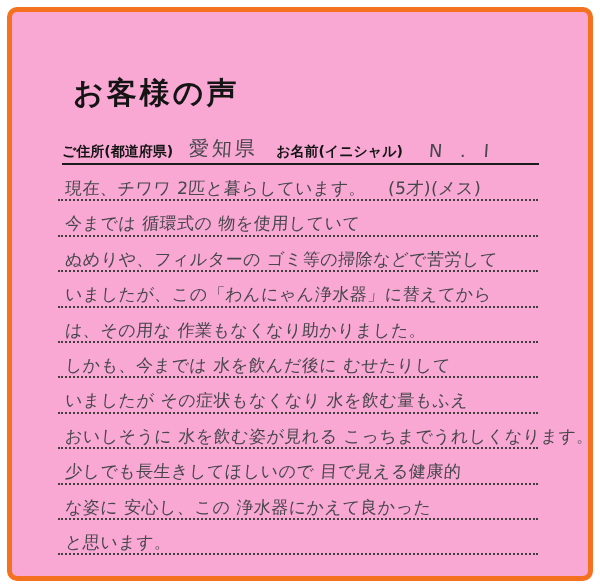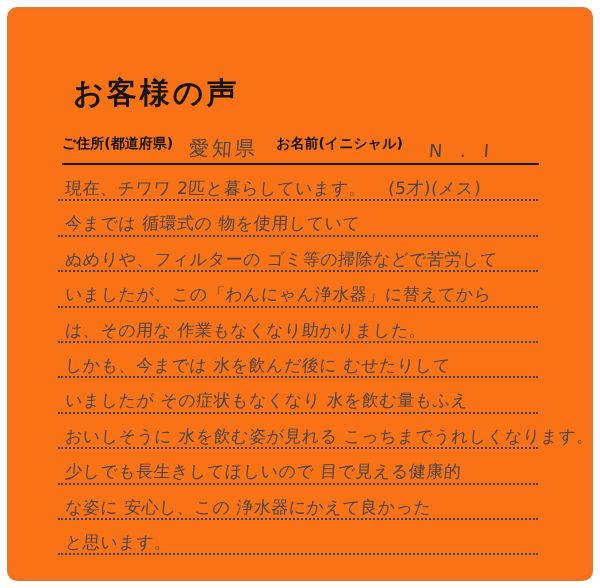--- a/index.html
+++ b/index.html
@@ -9,21 +9,21 @@
     height: 588px;
     background: #ffffff;
     font-family: "DejaVu Sans", sans-serif;
     overflow: hidden;
   }
   .card {
     position: absolute;
     left: 7px; top: 7px; right: 7px; bottom: 7px;
     border: 5px solid #f4711f;
     border-radius: 10px;
-    background: #f97316;
+    background: #f9a8d4;
   }
   .title {
     position: absolute;
     left: 61px;
     top: 66px;
     margin: 0;
     font-family: "DejaVu Serif", serif;
     font-weight: bold;
     font-size: 30px;
     line-height: 1;
@@ -38,21 +38,21 @@
     height: 35px;
     border-bottom: 2px solid #1b1b1b;
     display: flex;
     align-items: flex-end;
   }
   .form-label {
     font-size: 14px;
     font-weight: bold;
     color: #141414;
     line-height: 1.2;
-    padding-bottom: 11px;
+    padding-bottom: 3px;
     white-space: nowrap;
   }
   .hand {
     font-family: "DejaVu Sans", sans-serif;
     color: #46464b;
     display: inline-block;
     transform: skewX(-4deg);
     white-space: nowrap;
   }
   .address-value {

